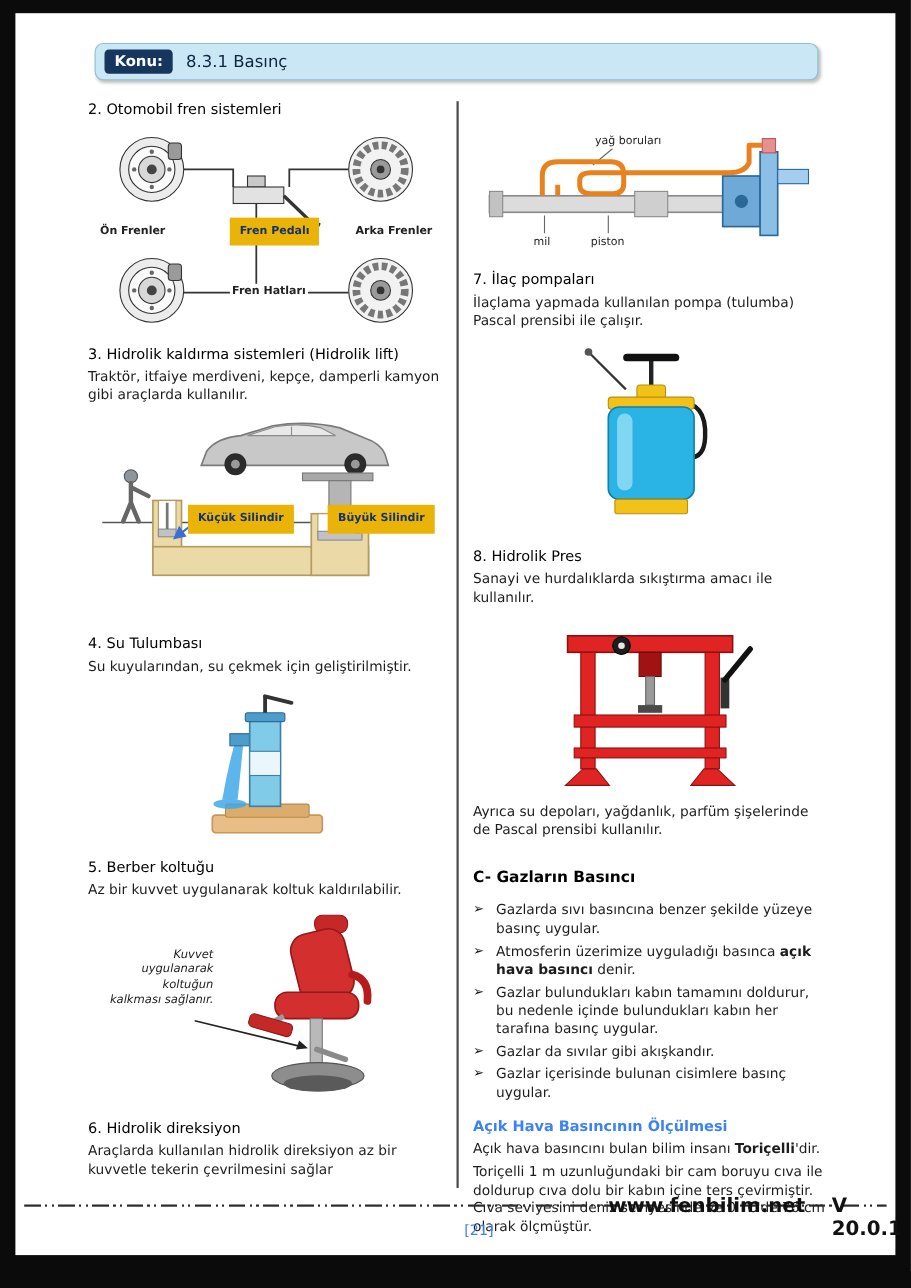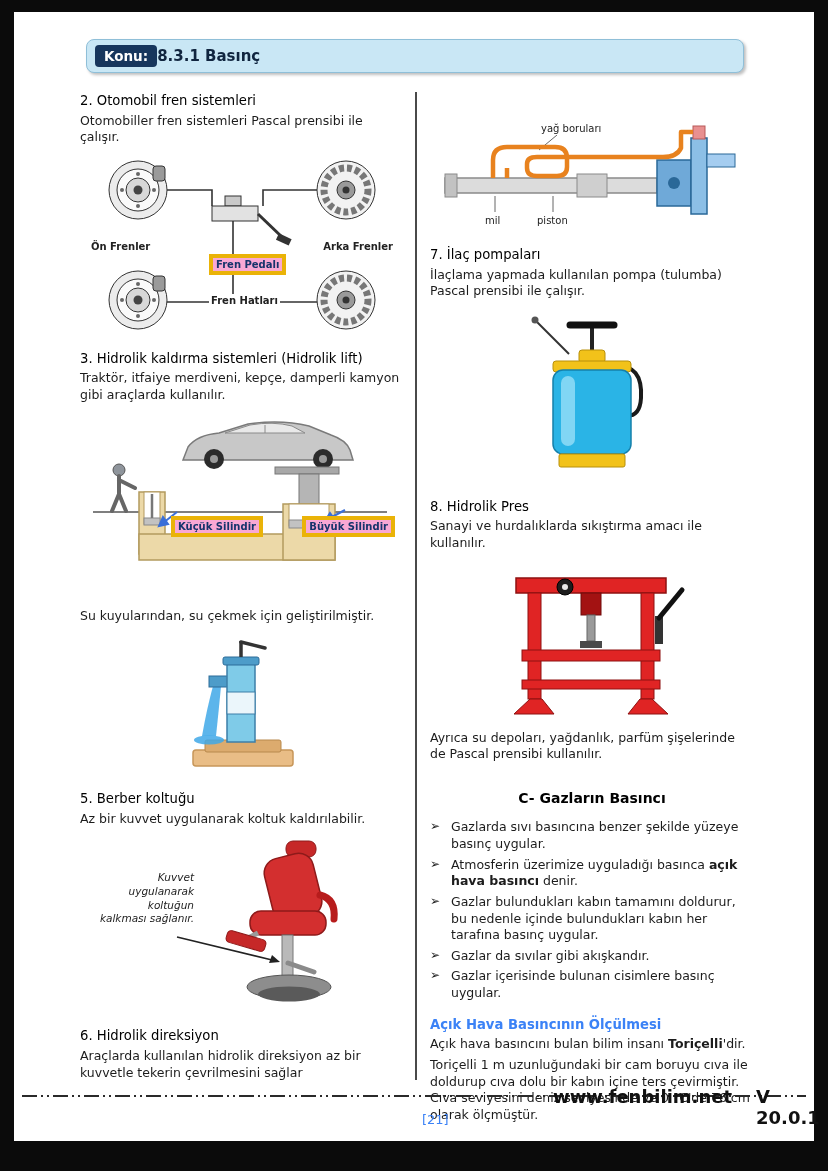--- a/index.html
+++ b/index.html
@@ -8,44 +8,44 @@
     position: relative; width: 828px; height: 1171px; margin: 0 auto;
     background: #0b0b0b; overflow: hidden;
     font-family: "DejaVu Sans", "Liberation Sans", sans-serif;
   }
   .page { position: absolute; top: 12px; left: 14px; right: 14px; bottom: 30px; background: #ffffff; }
 
   
   .header-bar {
     position: absolute; top: 27px; left: 72px; width: 658px; height: 34px;
     background: #c9e7f5; border: 1px solid #8fbfd8; border-radius: 8px;
-    display: flex; align-items: center; gap: 0; padding: 0 8px;
+    display: flex; align-items: center; gap: 12px; padding: 0 8px;
     box-shadow: 2px 2px 3px rgba(0,0,0,0.25);
   }
   .topic-chip { background: #17365d; color: #fff; font-weight: bold; font-size: 13.5px; padding: 3px 9px; border-radius: 4px; }
-  .topic-title { font-size: 15px; color: #10253f; font-weight: bold; }
+  .topic-title { font-size: 15px; color: #10253f; font-weight: normal; }
 
   
   .divider { position: absolute; left: 401px; top: 80px; width: 1.5px; height: 988px; background: #4a4a4a; }
   .col { position: absolute; top: 78px; width: 324px; font-size: 12.5px; line-height: 1.33; color: #1c1c1c; }
   .col-left { left: 66px; }
   .col-right { left: 416px; }
 
   .sec-heading { font-size: 13.2px; font-weight: normal; color: #000; margin: 14px 0 3px; }
   .sec-heading.first { margin-top: 2px; }
   .sub-heading { font-size: 13.2px; font-weight: bold; color: #3b82f6; margin: 14px 0 3px; }
-  .c-heading { font-size: 14px; font-weight: bold; color: #000; margin: 26px 0 12px; text-align: center; }
+  .c-heading { font-size: 14px; font-weight: bold; color: #000; margin: 26px 0 12px; }
   .sec-body { margin: 0 0 4px; }
   .note-para { margin: 10px 0 12px; }
 
   
   .fig { position: relative; margin: 8px auto; }
   .fig svg { display: block; }
   .fig-label { position: absolute; font-size: 10px; font-weight: bold; color: #222; white-space: nowrap; }
-  .fig-label.boxed { border: 4px solid #eab308; background: #f9a8d4; padding: 0 3px; color: #15336b; margin-top: 20px; }
+  .fig-label.boxed { border: 6px solid #eab308; background: #eab308; padding: 0 3px; color: #15336b; }
   .fig-label.plain { font-weight: normal; }
   .onwhite { background: #fff; padding: 0 2px; }
 
   .fig-brakes { width: 310px; height: 182px; }
   .lbl-on { left: 2px; top: 86px; }
   .lbl-pedal { left: 122px; top: 80px; }
   .lbl-arka { right: 2px; top: 86px; }
   .lbl-hat { left: 122px; top: 140px; }
 
   .fig-lift { width: 310px; height: 186px; margin-top: 10px; }
@@ -95,21 +95,20 @@
     <div class="header-bar">
       <span class="topic-chip">Konu:</span>
       <span class="topic-title">8.3.1 Basınç</span>
     </div>
 
     <div class="divider"></div>
 
     <div class="col col-left">
 
       <h3 class="sec-heading first">2. Otomobil fren sistemleri</h3>
-      <p class="sec-body">Otomobiller fren sistemleri Pascal prensibi ile çalışır.</p>
 
       <div class="fig fig-brakes">
         <svg width="310" height="182" viewBox="0 0 310 182">
           <g stroke="#333" fill="none" stroke-width="1.6">
             <path d="M80,36 H125 V52"></path>
             <path d="M230,36 H176 V52"></path>
             <path d="M146,67 V148 H80"></path>
             <path d="M146,148 H230"></path>
           </g>
           <rect x="138" y="42" width="16" height="10" fill="#c9c9c9" stroke="#333"></rect>
@@ -188,20 +187,21 @@
             <line x1="90" y1="98" x2="76" y2="109"></line>
             <polygon points="72,112 81,110 76,103"></polygon>
             <line x1="258" y1="96" x2="243" y2="104"></line>
             <polygon points="238,107 248,106 243,99"></polygon>
           </g>
         </svg>
         <div class="fig-label boxed lbl-small-cyl">Küçük Silindir</div>
         <div class="fig-label boxed lbl-big-cyl">Büyük Silindir</div>
       </div>
 
+      <h3 class="sec-heading">4. Su Tulumbası</h3>
       <p class="sec-body">Su kuyularından, su çekmek için geliştirilmiştir.</p>
 
       <div class="fig fig-pump">
         <svg width="170" height="140" viewBox="0 0 170 140">
           <rect x="36" y="114" width="100" height="16" rx="3" fill="#e9bd86" stroke="#c79659" stroke-width="1.5"></rect>
           <rect x="48" y="104" width="76" height="12" rx="2" fill="#dcab6e" stroke="#b8894c"></rect>
           <ellipse cx="52" cy="104" rx="15" ry="4.5" fill="#3fa8e8" opacity="0.85"></ellipse>
           <path d="M56,50 Q50,72 45,100 L59,100 Q62,72 64,50 Z" fill="#3fa8e8" opacity="0.85"></path>
           <rect x="52" y="40" width="22" height="11" fill="#4d9cc9" stroke="#2d6c99"></rect>
           <rect x="70" y="28" width="28" height="78" fill="#7fcbe8" stroke="#3d7fa8" stroke-width="1.5"></rect>

